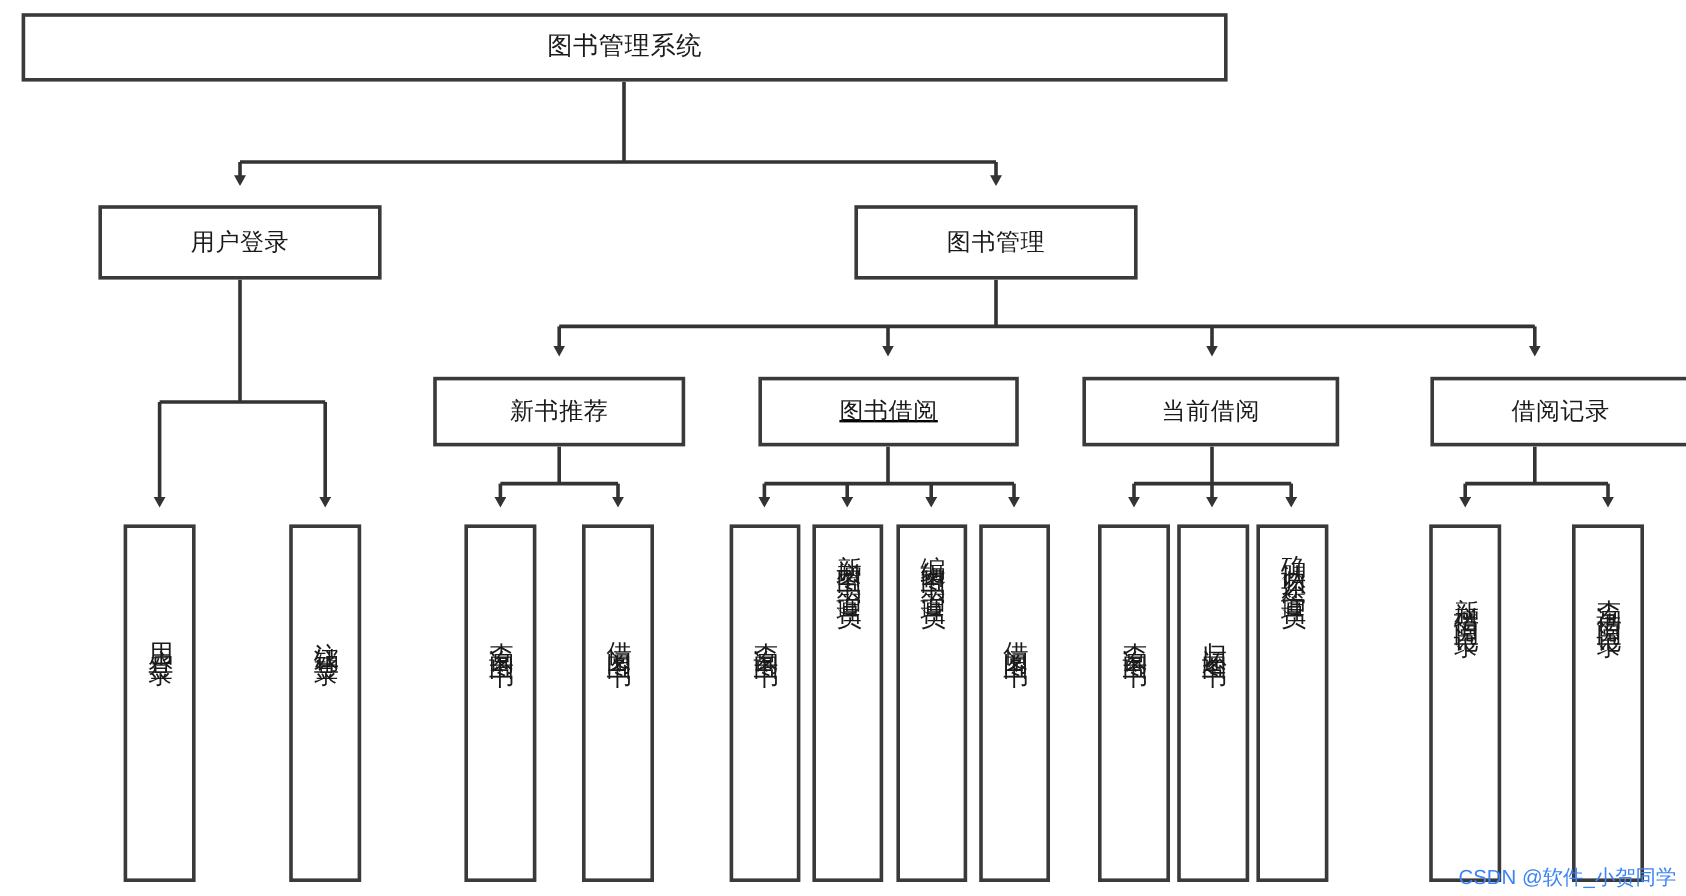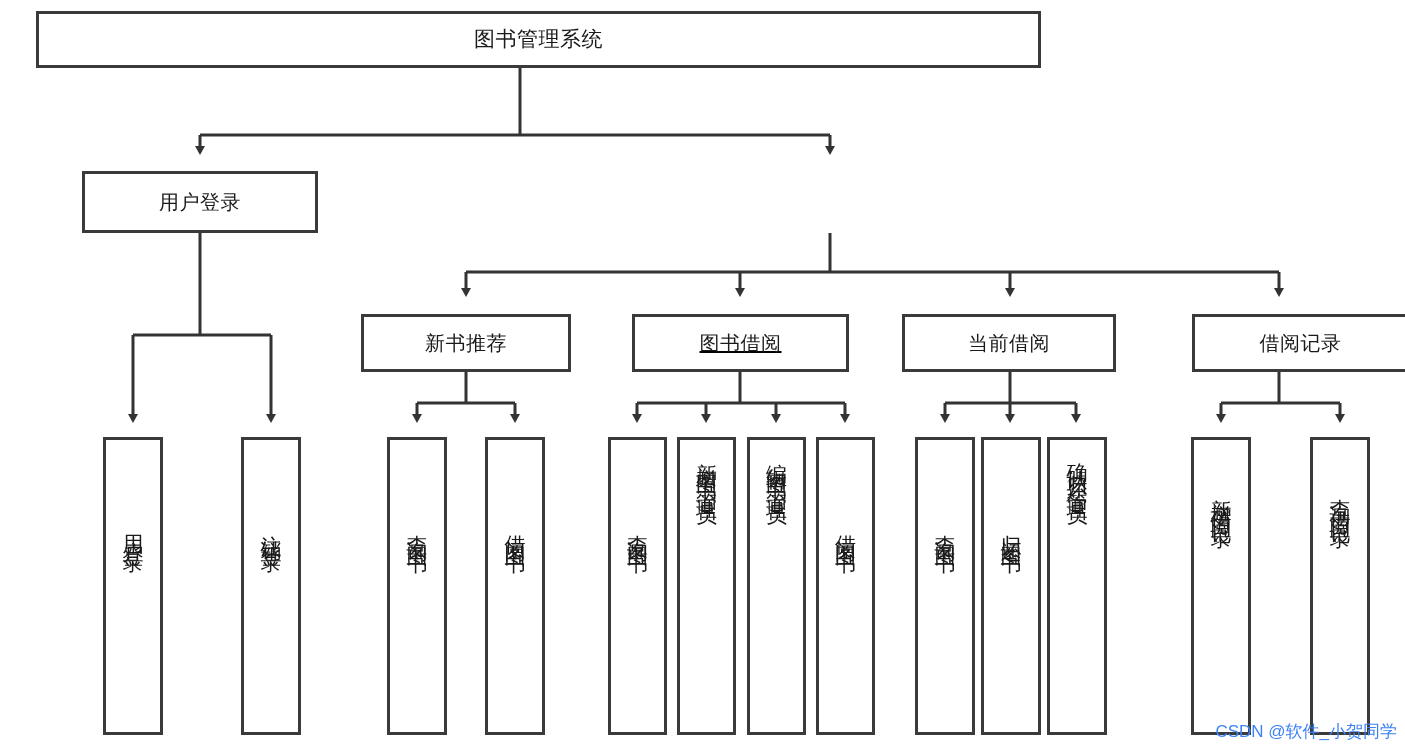--- a/index.html
+++ b/index.html
@@ -107,28 +107,31 @@
       <path d="M1010,403 L1010,418" marker-end="url(#arrow)"></path>
       <path d="M1076,403 L1076,418" marker-end="url(#arrow)"></path>
 
       <path d="M1279,372 L1279,403"></path>
       <path d="M1221,403 L1340,403"></path>
       <path d="M1221,403 L1221,418" marker-end="url(#arrow)"></path>
       <path d="M1340,403 L1340,418" marker-end="url(#arrow)"></path>
     </g>
   </svg>
 
-  <div class="node horiz root" style="left:36px;top:11px;width:1005px;height:57px;">
+  <div class="node horiz root" style="left:18px;top:11px;width:1005px;height:57px;">
     <span class="label">图书管理系统</span>
   </div>
 
   <div class="node horiz" style="left:82px;top:171px;width:236px;height:62px;">
     <span class="label">用户登录</span>
   </div>
 
+  <div class="node horiz" style="left:712px;top:171px;width:236px;height:62px;">
+    <span class="label">图书管理</span>
+  </div>
 
   <div class="node horiz" style="left:361px;top:314px;width:210px;height:58px;">
     <span class="label">新书推荐</span>
   </div>
 
   <div class="node horiz" style="left:632px;top:314px;width:217px;height:58px;text-decoration:underline;">
     <span class="label">图书借阅</span>
   </div>
 
   <div class="node horiz" style="left:902px;top:314px;width:214px;height:58px;">

